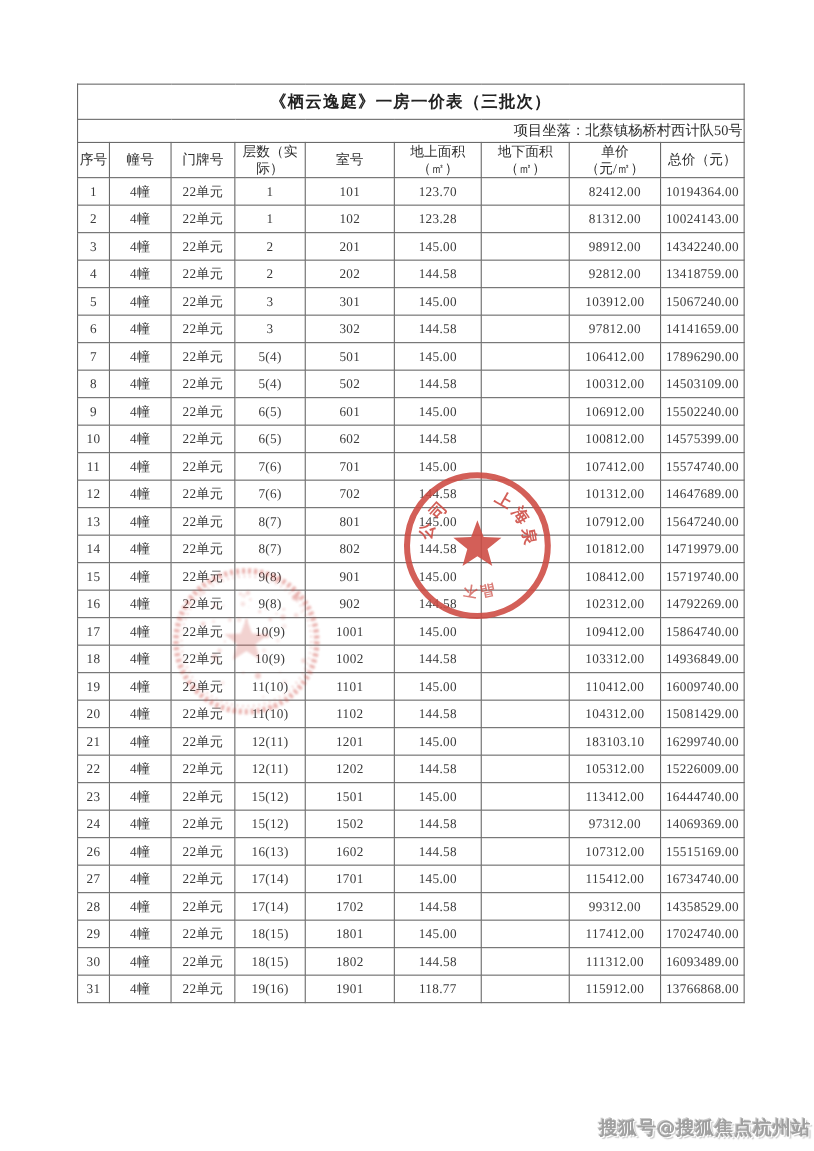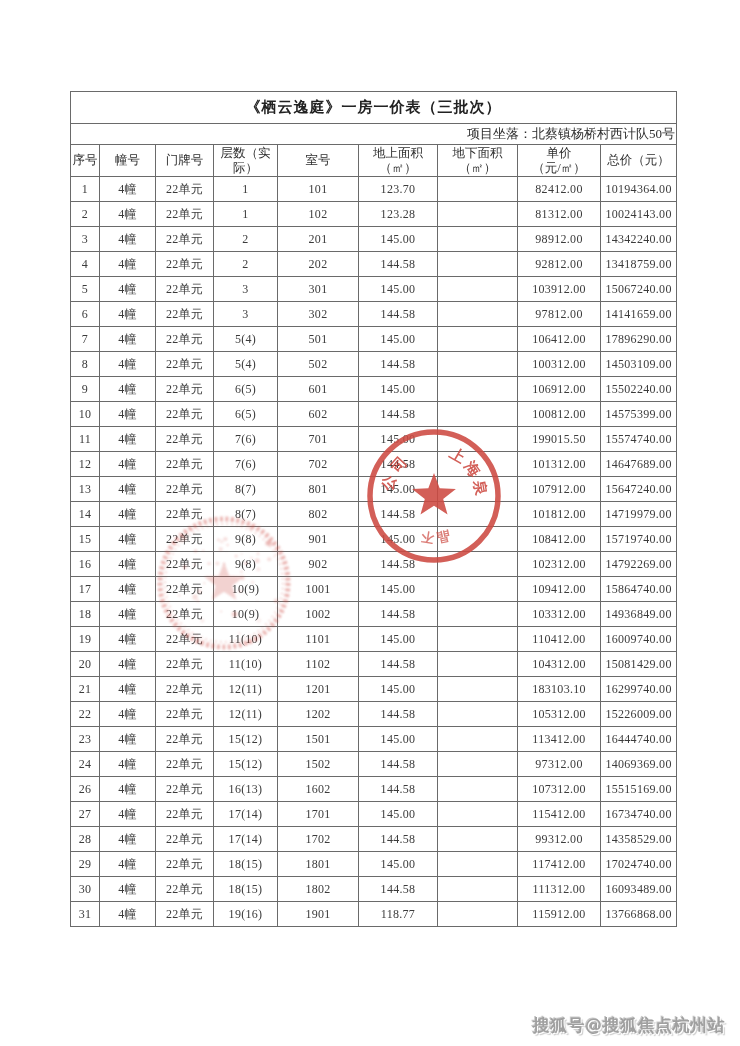--- a/index.html
+++ b/index.html
@@ -2,21 +2,21 @@
 <html><head>
 <meta charset="utf-8">
 <style>
   html,body{margin:0;padding:0;}
   body{
     width:740px;height:1046px;position:relative;overflow:hidden;
     background:#ffffff;
     font-family:"Liberation Serif","DejaVu Serif",serif;
   }
   .doc-table{
-    position:absolute;left:70px;top:91px;width:606px;
+    position:absolute;left:70px;top:76px;width:606px;
     border-collapse:collapse;table-layout:fixed;
     color:#383838;
   }
   .doc-table td,.doc-table th{
     border:1px solid #6a6a6a;
     padding:0 1px;
     text-align:center;vertical-align:middle;
     font-weight:normal;
     word-break:break-all;
     box-sizing:border-box;
@@ -31,21 +31,21 @@
   tr.header-row th{
     height:32px;font-size:12.5px;line-height:1.15;color:#2e2e2e;
   }
   tr.data-row td{
     height:25px;font-size:12px;letter-spacing:0.3px;color:#3b3b3b;
   }
   .stamp{position:absolute;pointer-events:none;}
   .stamp-1{left:362px;top:424px;width:144px;height:144px;opacity:0.88;filter:blur(0.3px);}
   .stamp-2{left:154px;top:513px;width:140px;height:140px;opacity:0.55;filter:blur(0.8px);}
   .watermark{
-    position:absolute;top:1014px;right:15px;
+    position:absolute;top:1014px;right:3px;
     font-family:"DejaVu Sans","Liberation Sans",sans-serif;
     font-size:17px;font-weight:bold;color:#a0a0a0;
     text-shadow:1px 1px 0 #ffffff,-1px -1px 0 rgba(80,80,80,0.30),2px 2px 1px rgba(140,140,140,0.45);
     letter-spacing:0.5px;white-space:nowrap;
   }
 </style>
 </head>
 <body>
 
 <table class="doc-table">
@@ -212,21 +212,21 @@
         <td>14575399.00</td>
       </tr>
       <tr class="data-row">
         <td>11</td>
         <td>4幢</td>
         <td>22单元</td>
         <td>7(6)</td>
         <td>701</td>
         <td>145.00</td>
         <td></td>
-        <td>199015.50</td>
+        <td>107412.00</td>
         <td>15574740.00</td>
       </tr>
       <tr class="data-row">
         <td>12</td>
         <td>4幢</td>
         <td>22单元</td>
         <td>7(6)</td>
         <td>702</td>
         <td>144.58</td>
         <td></td>

